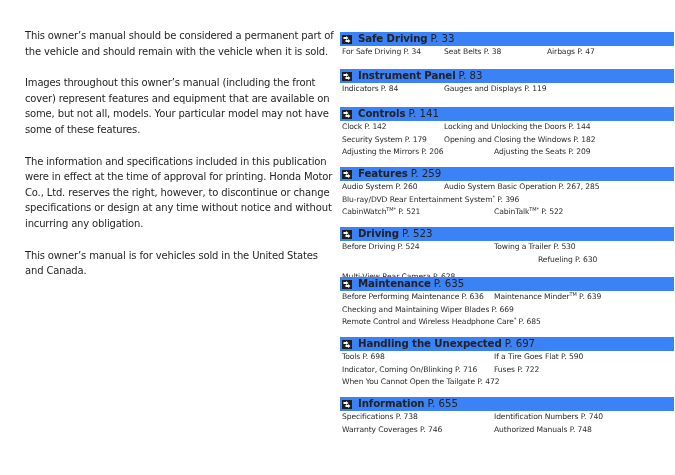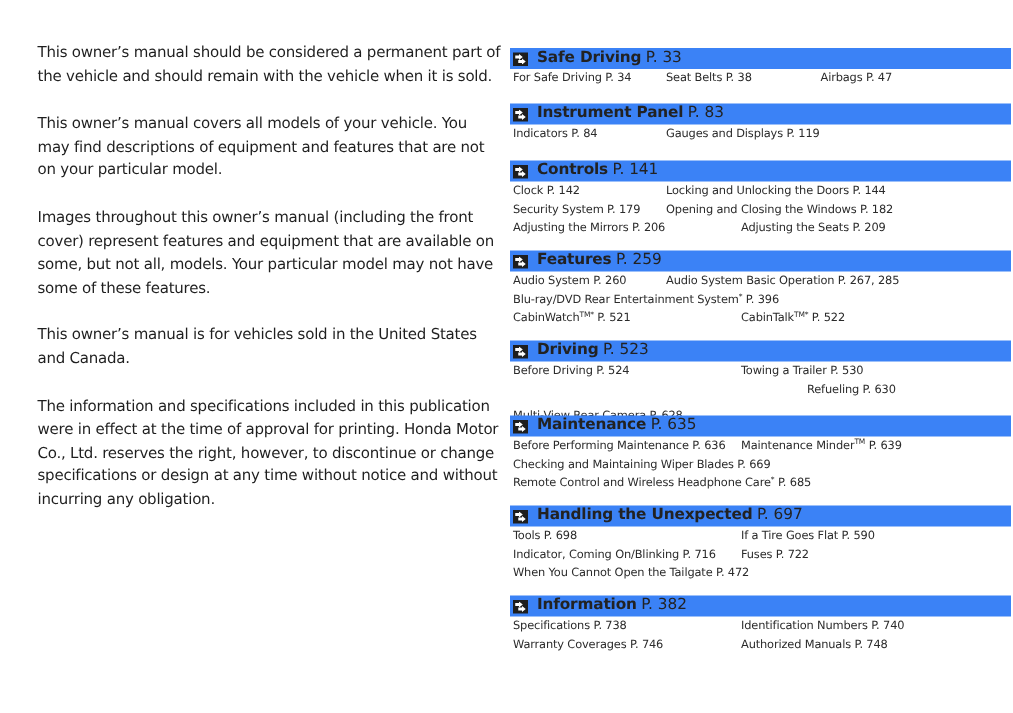--- a/index.html
+++ b/index.html
@@ -90,24 +90,23 @@
       font-size: 5px;
       line-height: 0;
       vertical-align: 3px;
     }
   </style>
 </head>
 <body>
 
 <div class="left-col">
   <p class="intro-para">This owner’s manual should be considered a permanent part of the vehicle and should remain with the vehicle when it is sold.</p>
-  <p class="intro-para">This owner’s manual covers all models of your vehicle. You may find descriptions of equipment and features that are not on your particular model.</p>
   <p class="intro-para">Images throughout this owner’s manual (including the front cover) represent features and equipment that are available on some, but not all, models. Your particular model may not have some of these features.</p>
+  <p class="intro-para">The information and specifications included in this publication were in effect at the time of approval for printing. Honda Motor Co., Ltd. reserves the right, however, to discontinue or change specifications or design at any time without notice and without incurring any obligation.</p>
   <p class="intro-para">This owner’s manual is for vehicles sold in the United States and Canada.</p>
-  <p class="intro-para">The information and specifications included in this publication were in effect at the time of approval for printing. Honda Motor Co., Ltd. reserves the right, however, to discontinue or change specifications or design at any time without notice and without incurring any obligation.</p>
 </div>
 
 <div class="right-col" id="toc">
     <div class="section" style="top: 32px;">
     <div class="sec-header">
       <span class="sec-icon">
         <svg width="8" height="7" viewBox="0 0 8 7">
           <path d="M0.5 1 H3 V0 L5.5 2 L3 4 V3 H0.5 Z" fill="#ffffff"></path>
           <path d="M2.5 4 H5 V3 L7.5 5 L5 7 V6 H2.5 Z" fill="#ffffff"></path>
         </svg>
@@ -265,21 +264,21 @@
   </div>
     <div class="section" style="top: 397px;">
     <div class="sec-header">
       <span class="sec-icon">
         <svg width="8" height="7" viewBox="0 0 8 7">
           <path d="M0.5 1 H3 V0 L5.5 2 L3 4 V3 H0.5 Z" fill="#ffffff"></path>
           <path d="M2.5 4 H5 V3 L7.5 5 L5 7 V6 H2.5 Z" fill="#ffffff"></path>
         </svg>
       </span>
       <span class="sec-title">Information</span>
-      <span class="sec-page">P. 382</span>
+      <span class="sec-page">P. 655</span>
     </div>
     <div class="links">
         <div class="link-row">
           <span class="link" style="left: 2px;"><span>Specifications</span><span> P. 738</span></span>
           <span class="link" style="left: 154px;"><span>Identification Numbers</span><span> P. 740</span></span>
         </div>
         <div class="link-row">
           <span class="link" style="left: 2px;"><span>Warranty Coverages</span><span> P. 746</span></span>
           <span class="link" style="left: 154px;"><span>Authorized Manuals</span><span> P. 748</span></span>
         </div>

